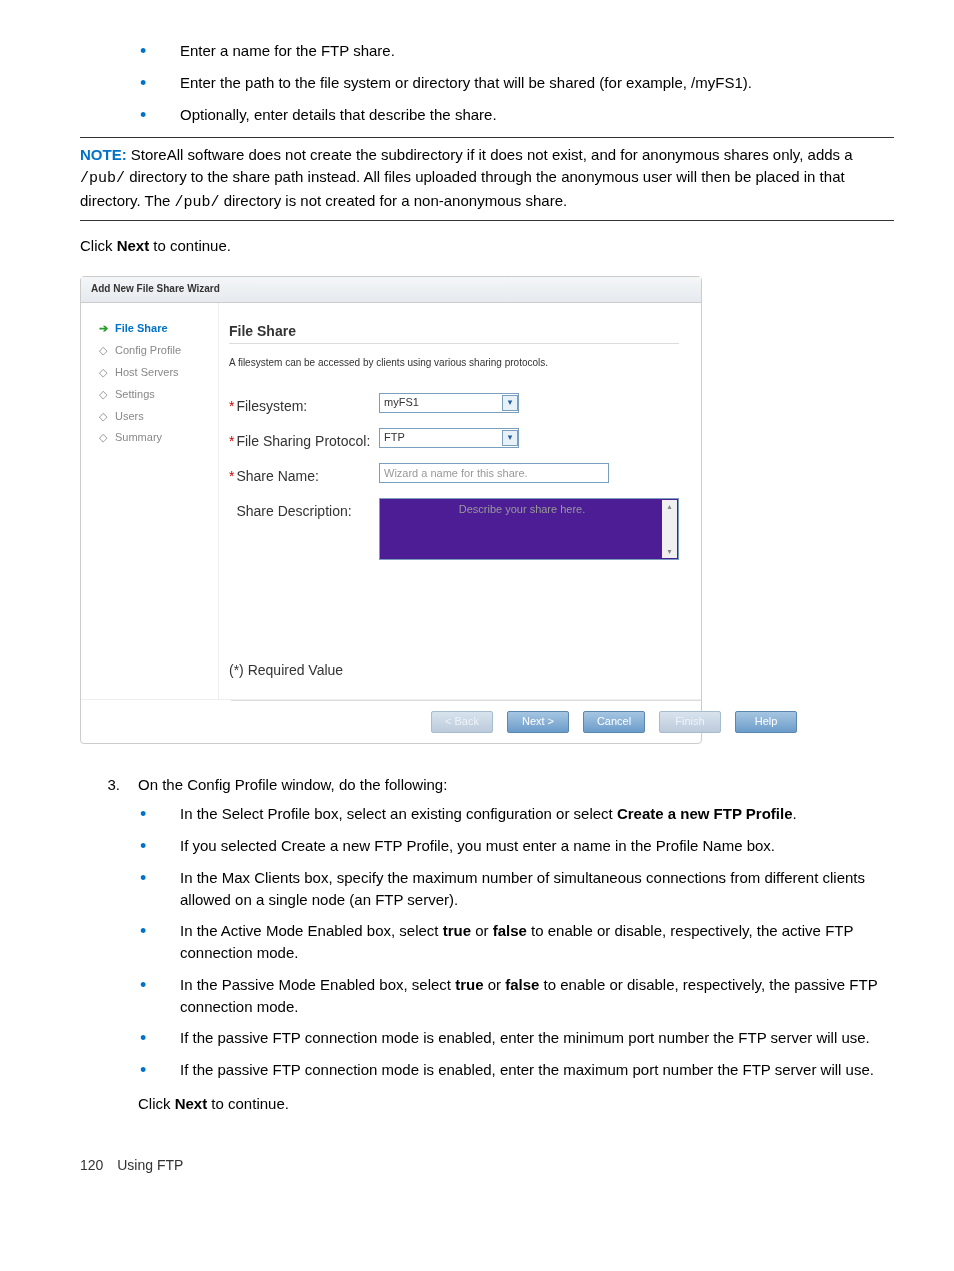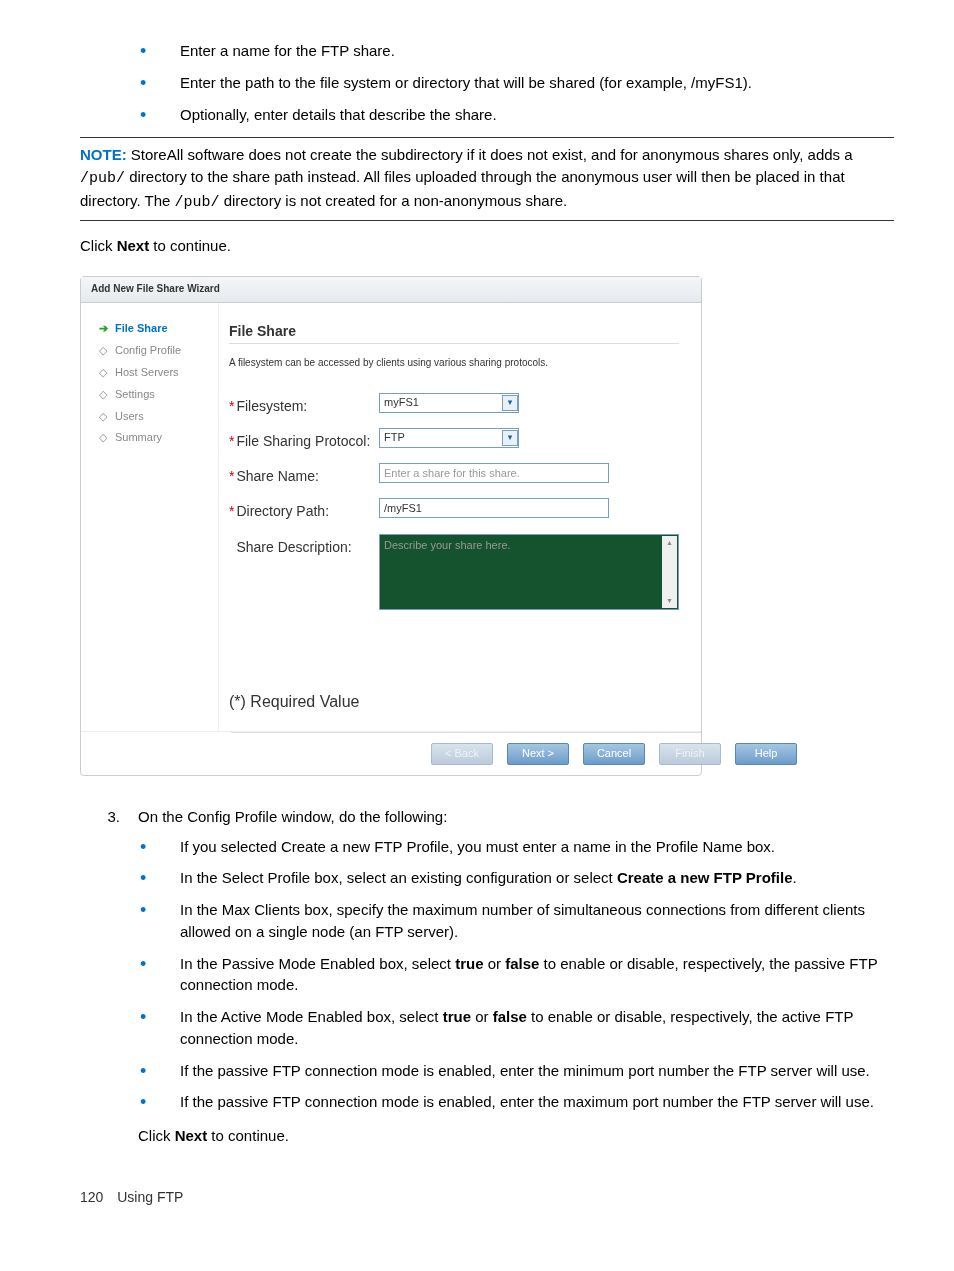--- a/index.html
+++ b/index.html
@@ -145,46 +145,47 @@
     justify-content: center;
     color: #2060a0;
     font-size: 9px;
     margin: -2px -4px -2px 0;
   }
   .text-box { width: 230px; height: 20px; }
   .text-box.placeholder { color: #999; }
   .textarea-box {
     border: 1px solid #7a9ebd;
     width: 300px;
-    height: 76px;
+    height: 62px;
     font-size: 11px;
     padding: 3px 18px 3px 4px;
     color: #999;
     position: relative;
     box-sizing: border-box;
-    background: #14532d;
+    background: #4c1d95;
+    text-align: center;
   }
   .scroll-stub {
     position: absolute;
     right: 1px;
     width: 15px;
     top: 1px;
     bottom: 1px;
     background: #f0f0f0;
     display: flex;
     flex-direction: column;
     justify-content: space-between;
     font-size: 8px;
     color: #888;
     align-items: center;
     padding: 1px 0;
   }
   .required-note {
-    font-size: 16px;
-    margin-top: 80px;
+    font-size: 14px;
+    margin-top: 100px;
     padding-bottom: 8px;
   }
   .wizard-footer {
     border-top: 1px solid #ddd;
     padding: 10px 18px;
     display: flex;
     gap: 14px;
     align-items: center;
     justify-content: flex-start;
     padding-left: 200px;
@@ -298,30 +299,24 @@
           <div class="select-box">
             <span>FTP</span>
             <span class="select-arrow">▾</span>
           </div>
         </div>
       </div>
 
       <div class="form-row">
         <div class="form-label"><span class="req-star">*</span><span>Share Name:</span></div>
         <div class="form-field">
-          <div class="text-box placeholder">Enter a share for this share.</div>
+          <div class="text-box placeholder">Wizard a name for this share.</div>
         </div>
       </div>
 
-      <div class="form-row">
-        <div class="form-label"><span class="req-star">*</span><span>Directory Path:</span></div>
-        <div class="form-field">
-          <div class="text-box">/myFS1</div>
-        </div>
-      </div>
 
       <div class="form-row">
         <div class="form-label"><span style="visibility:hidden" class="req-star">*</span><span>Share Description:</span></div>
         <div class="form-field">
           <div class="textarea-box">
             <span>Describe your share here.</span>
             <div class="scroll-stub">
                 <span>▴</span>
                 <span>▾</span>
               </div>
@@ -345,33 +340,33 @@
 
 <div class="step-row">
   <div class="step-num">3.</div>
   <div class="step-body">
     <div>On the Config Profile window, do the following:</div>
   </div>
 </div>
 
 <ul class="bullets">
   <li>
+    <span>In the Select Profile box, select an existing configuration or select </span><b>Create a new FTP Profile</b><span>.</span>
+  </li>
+  <li>
     <span>If you selected Create a new FTP Profile, you must enter a name in the Profile Name box.</span>
   </li>
   <li>
-    <span>In the Select Profile box, select an existing configuration or select </span><b>Create a new FTP Profile</b><span>.</span>
-  </li>
-  <li>
     <span>In the Max Clients box, specify the maximum number of simultaneous connections from different clients allowed on a single node (an FTP server).</span>
   </li>
   <li>
+    <span>In the Active Mode Enabled box, select </span><b>true</b><span> or </span><b>false</b><span> to enable or disable, respectively, the active FTP connection mode.</span>
+  </li>
+  <li>
     <span>In the Passive Mode Enabled box, select </span><b>true</b><span> or </span><b>false</b><span> to enable or disable, respectively, the passive FTP connection mode.</span>
-  </li>
-  <li>
-    <span>In the Active Mode Enabled box, select </span><b>true</b><span> or </span><b>false</b><span> to enable or disable, respectively, the active FTP connection mode.</span>
   </li>
   <li>
     <span>If the passive FTP connection mode is enabled, enter the minimum port number the FTP server will use.</span>
   </li>
   <li>
     <span>If the passive FTP connection mode is enabled, enter the maximum port number the FTP server will use.</span>
   </li>
 </ul>
 
 <div class="click-next" style="margin-left:58px;">

